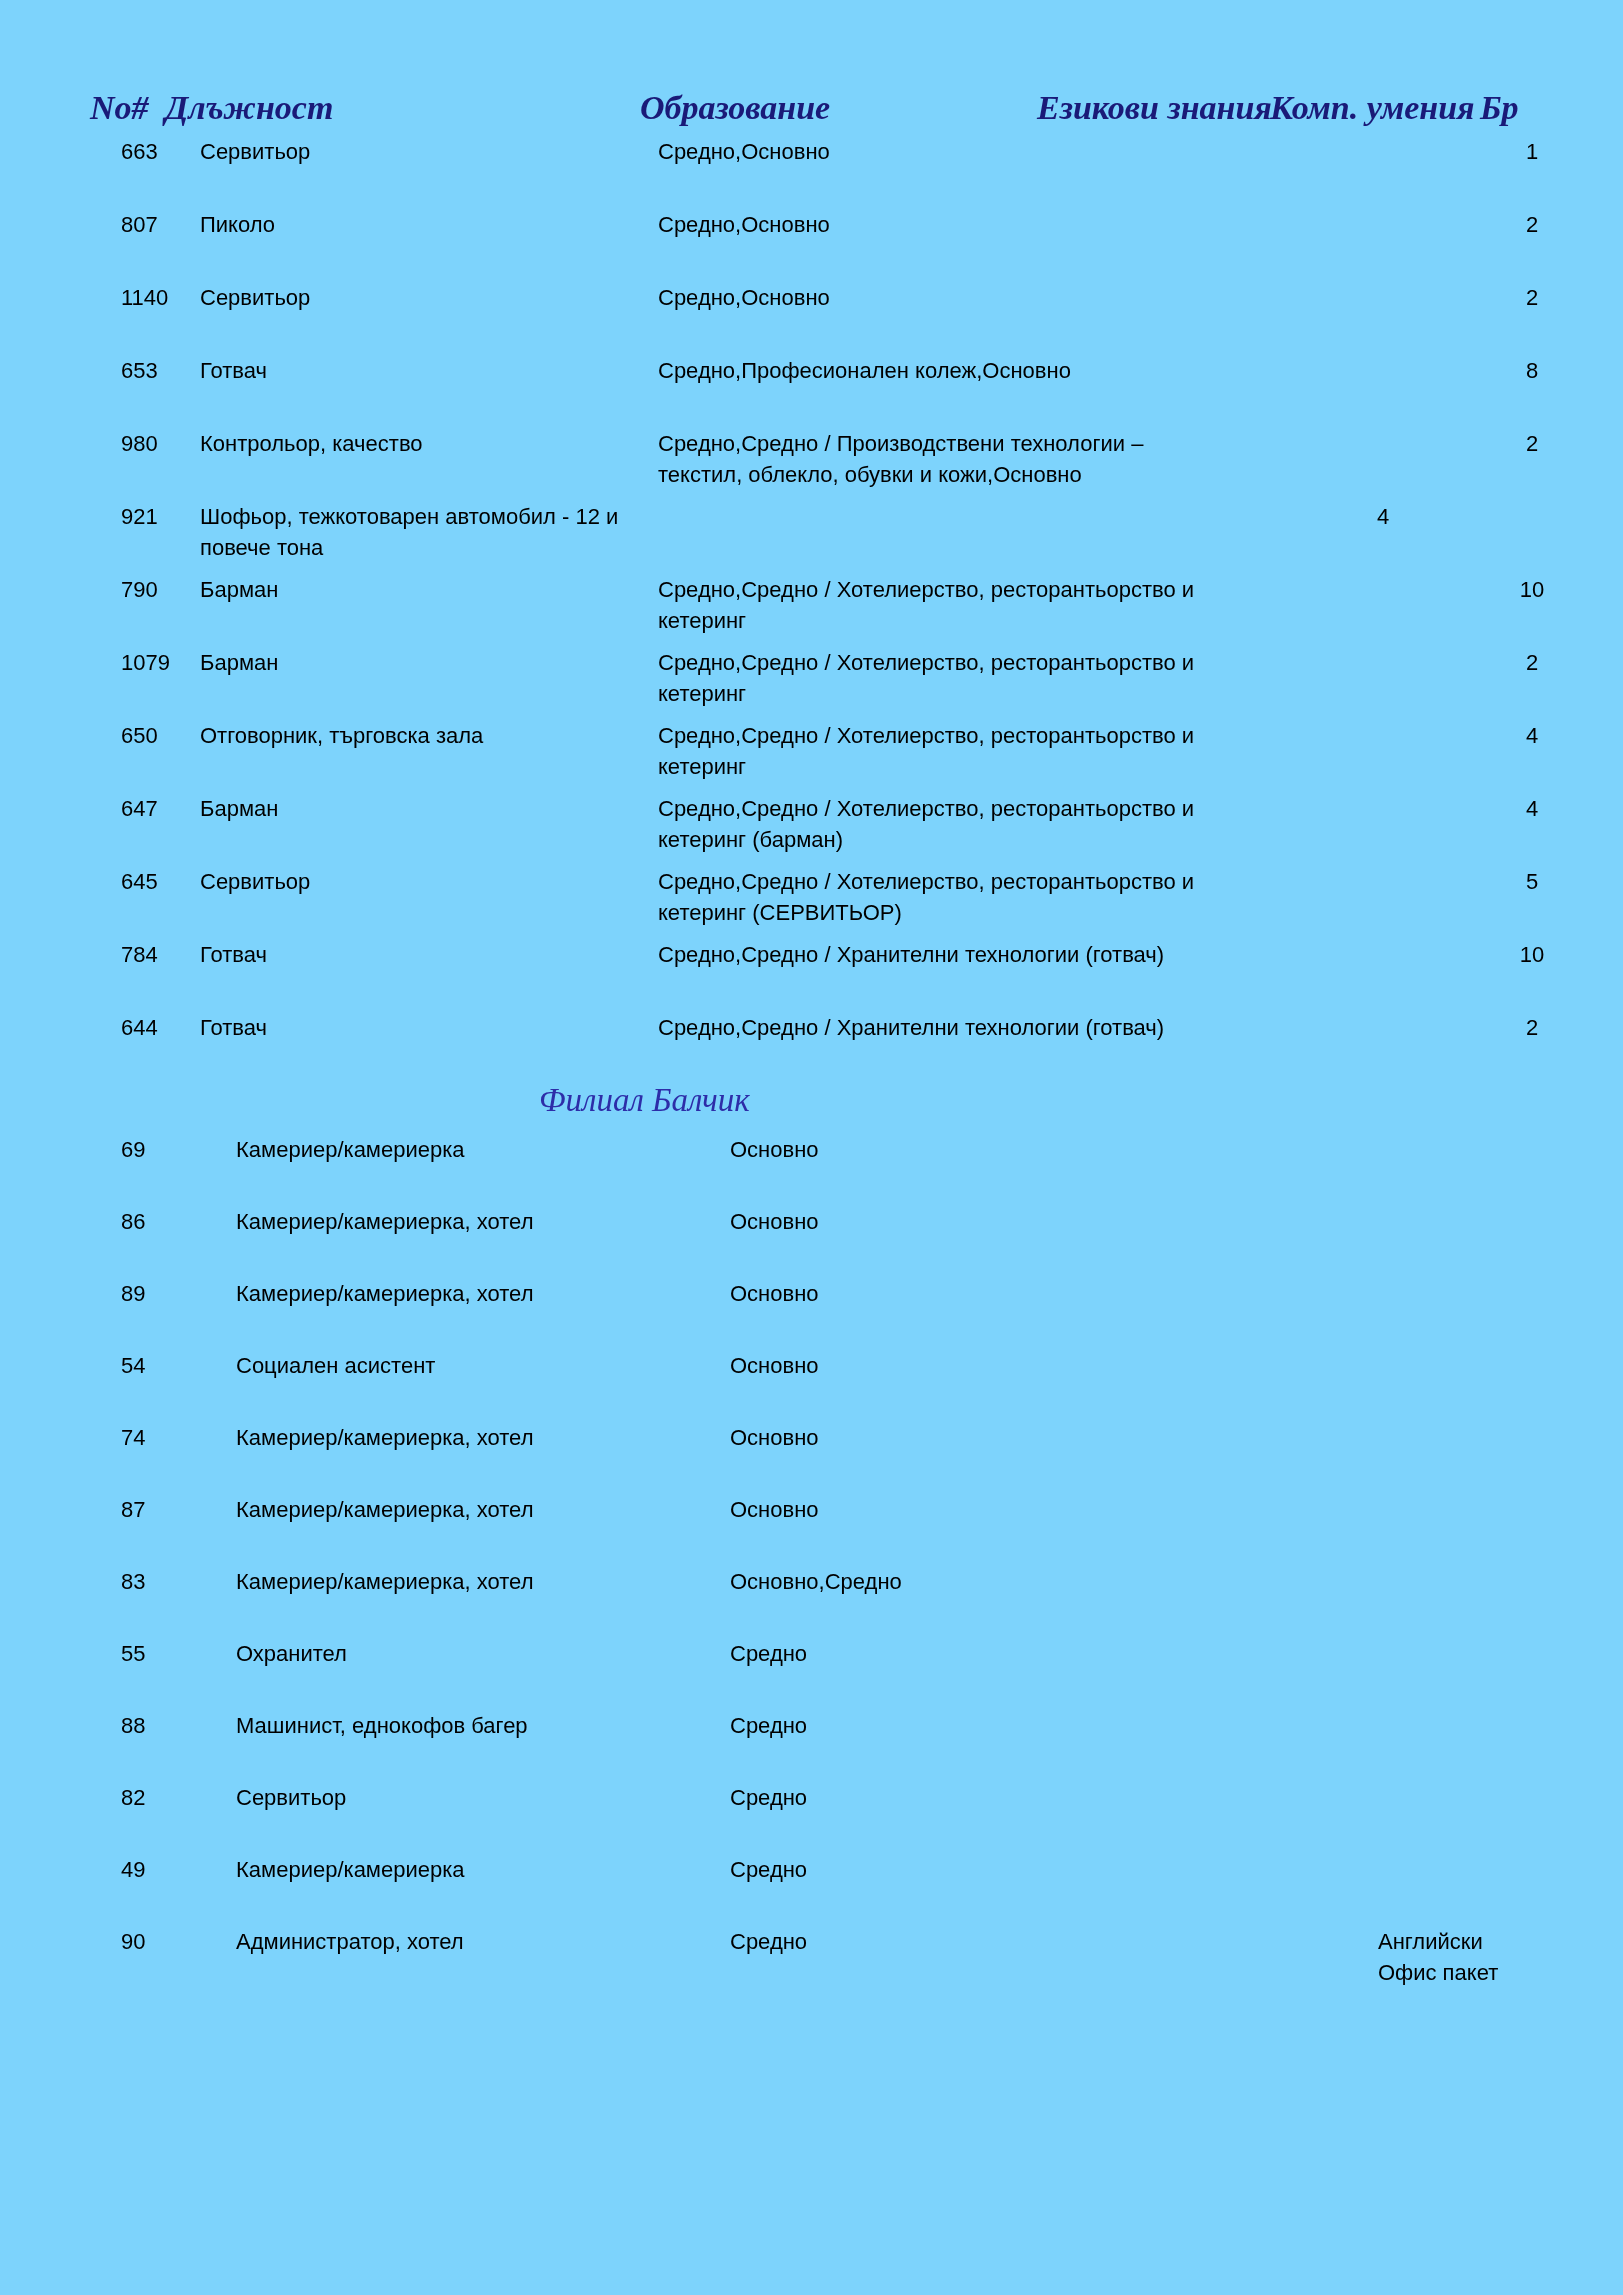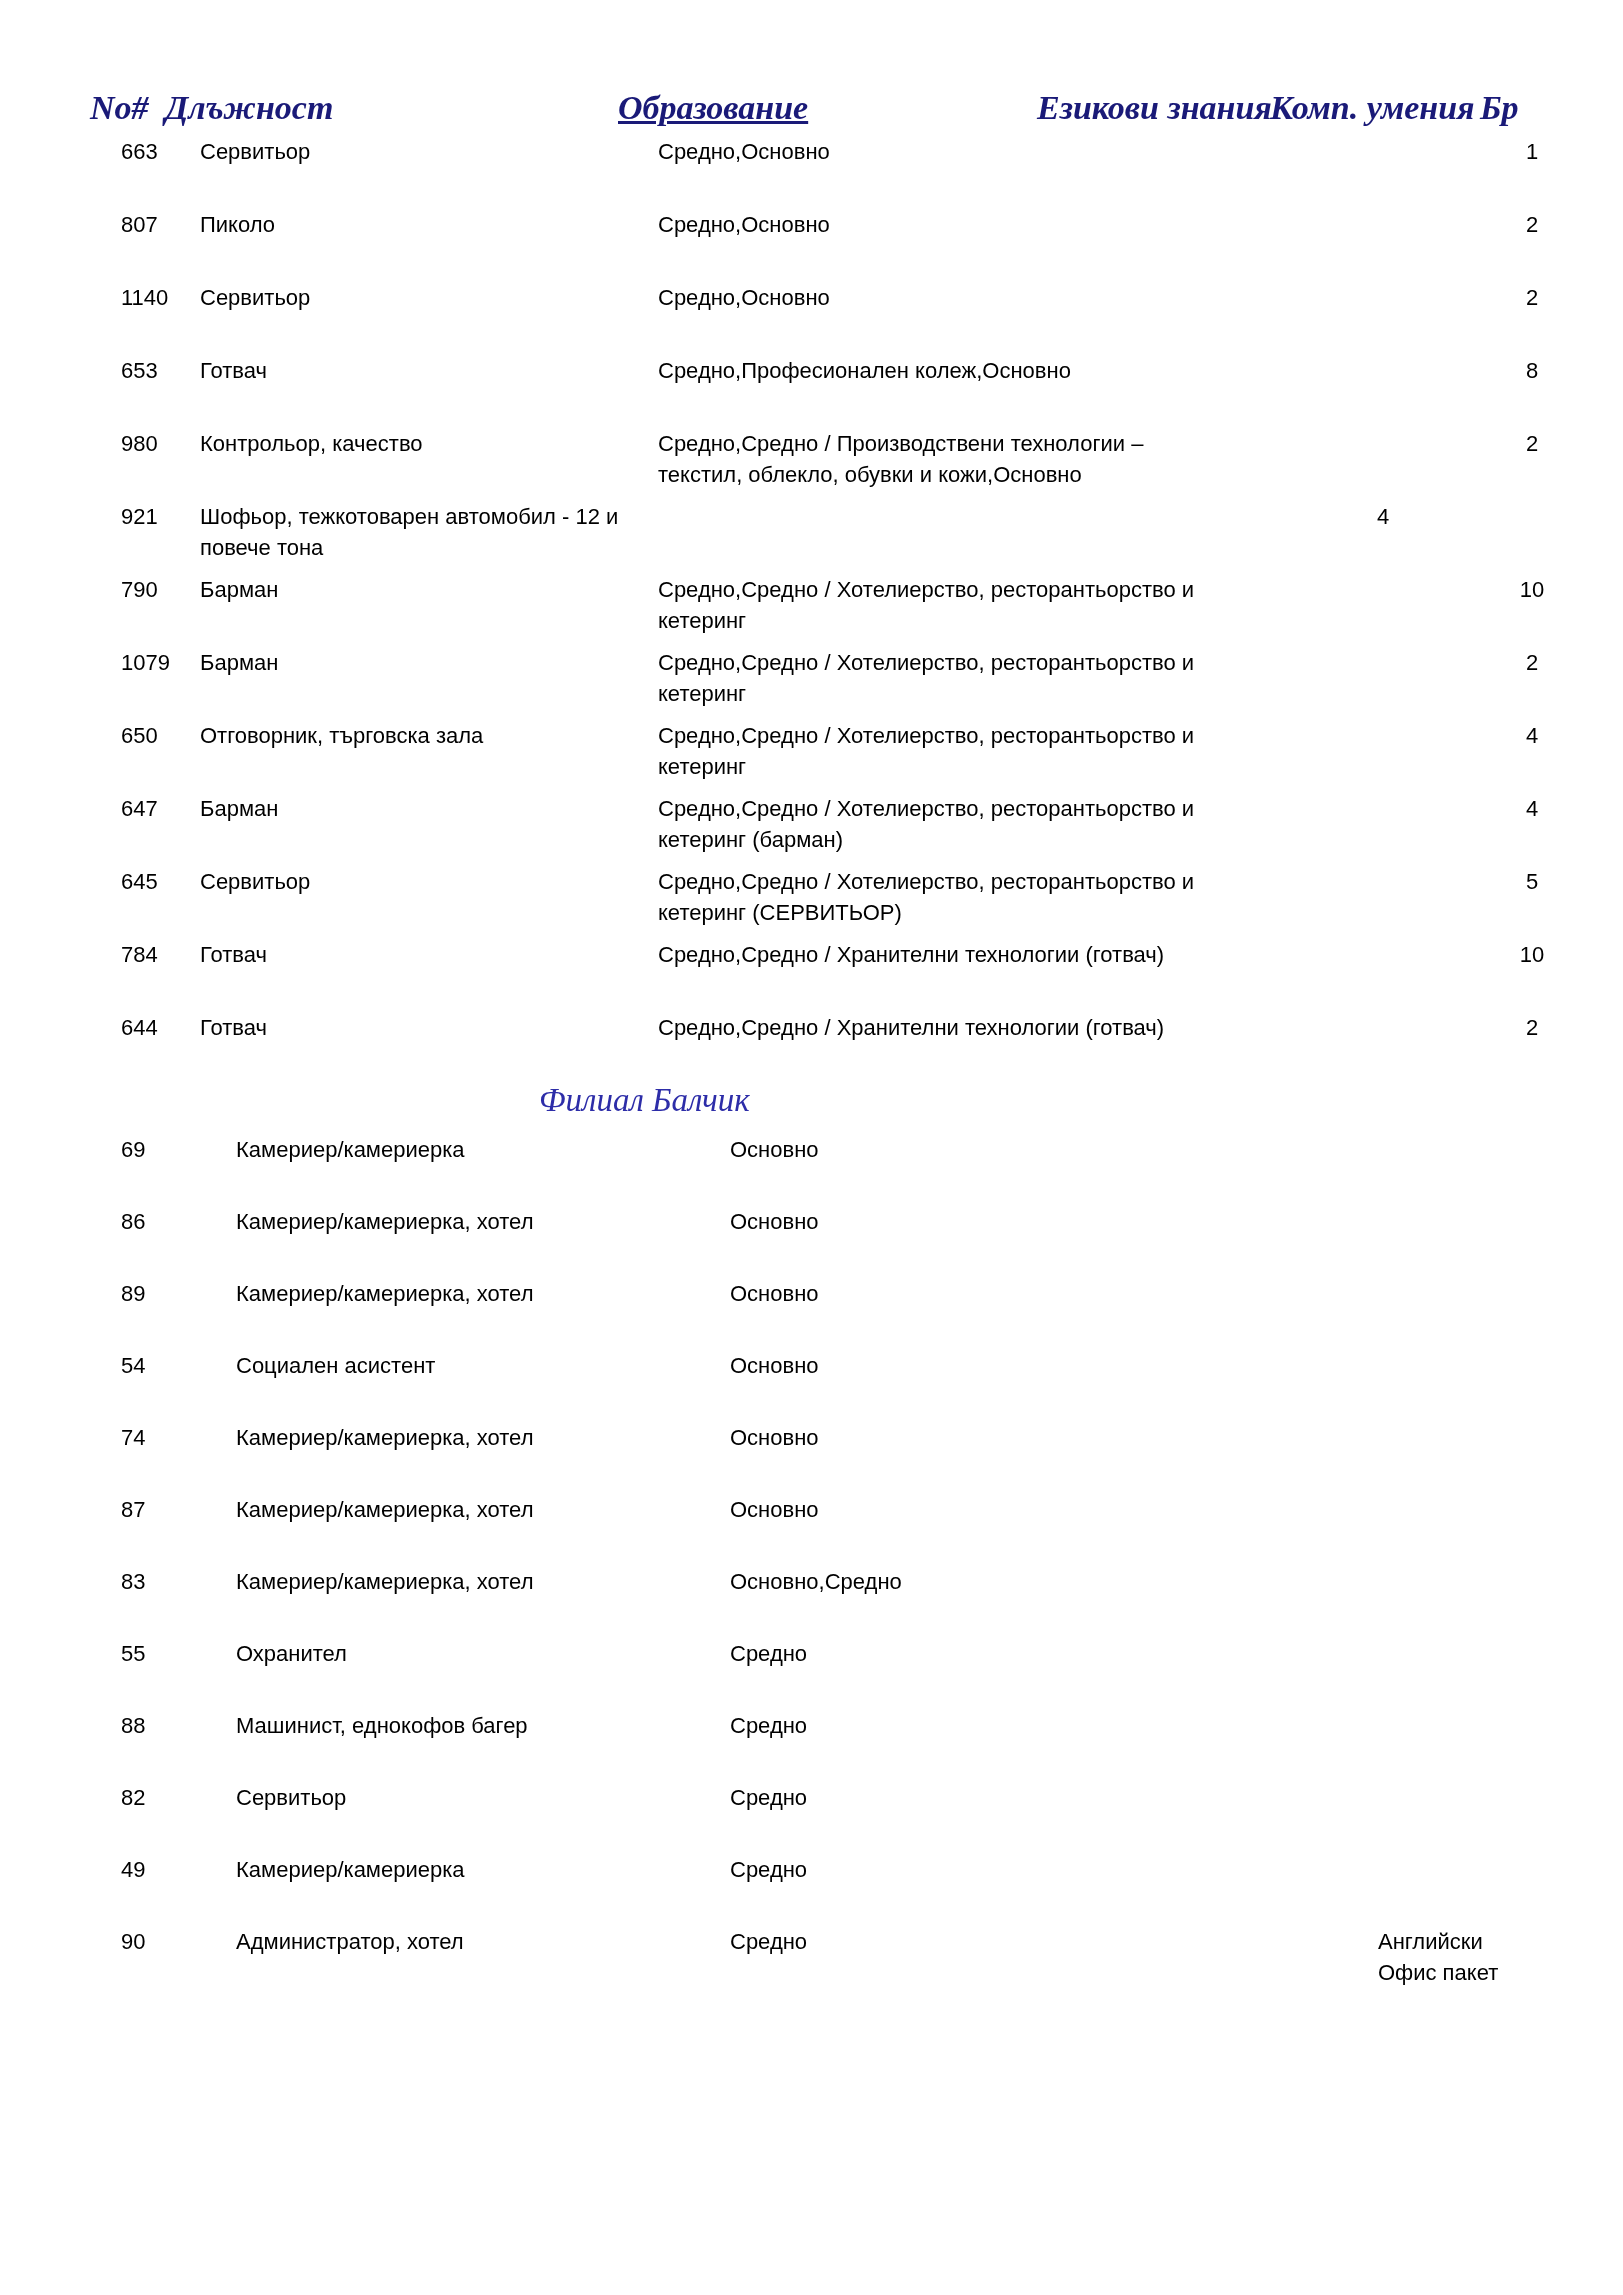--- a/index.html
+++ b/index.html
@@ -1,36 +1,36 @@
 <!DOCTYPE html>
 <html style="font-size:10.5px"><head>
 <meta charset="utf-8">
 <style>
   html,body { margin:0; padding:0; background:#e8e8e8; }
   .page {
     position:relative;
     width:1623px; height:2295px;
-    background:#ffffff;
+    background:#7dd3fc;
     font-family:"Liberation Sans", sans-serif;
     font-size:22px;
     color:#000000;
     overflow:hidden;
   }
   
   .col-headers {
     position:absolute; top:88px; left:0; width:100%; height:52px;
     color:#1a1a78;
     font-family:"Liberation Serif", serif;
     font-style:italic; font-weight:bold;
     font-size:34px; line-height:1.15;
   }
   .col-headers .h { position:absolute; top:0; white-space:nowrap; }
   .h-no   { left:90px; }
   .h-pos  { left:165px; }
-  .h-edu  { left:618px;text-decoration:underline; }
+  .h-edu  { left:640px; }
   .h-lang { left:1037px; }
   .h-comp { left:1270px; }
   .h-br   { left:1480px; }
 
   
   .section { position:absolute; left:0; width:100%;padding-left:36px; }
   .section-1 { top:137px; }
   .section-2 { top:1135px; }
   .row {
     display:grid;

